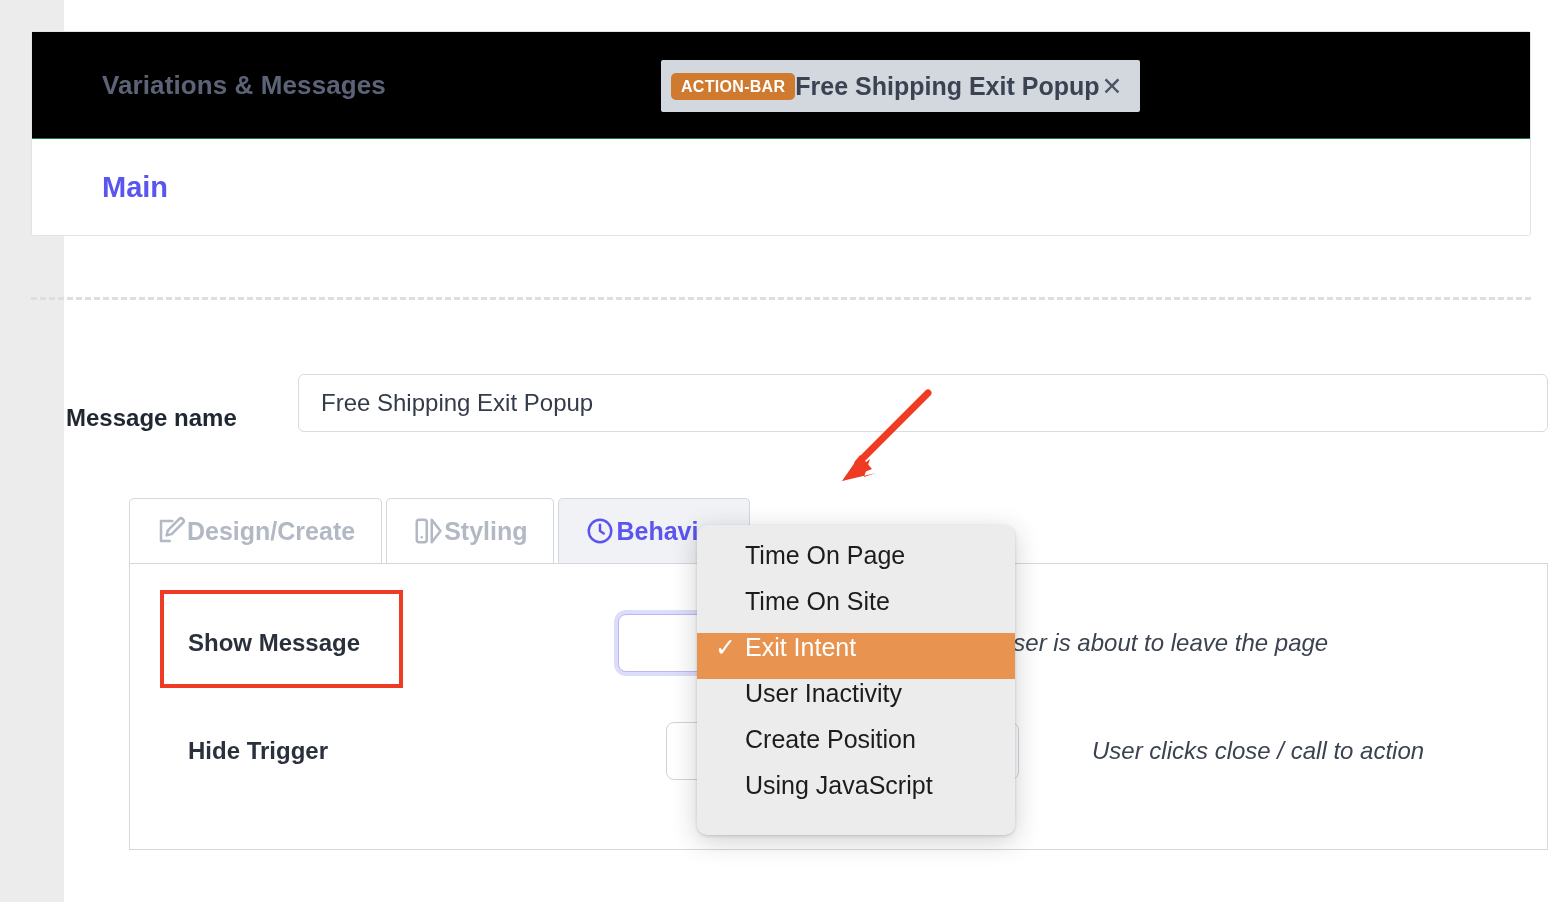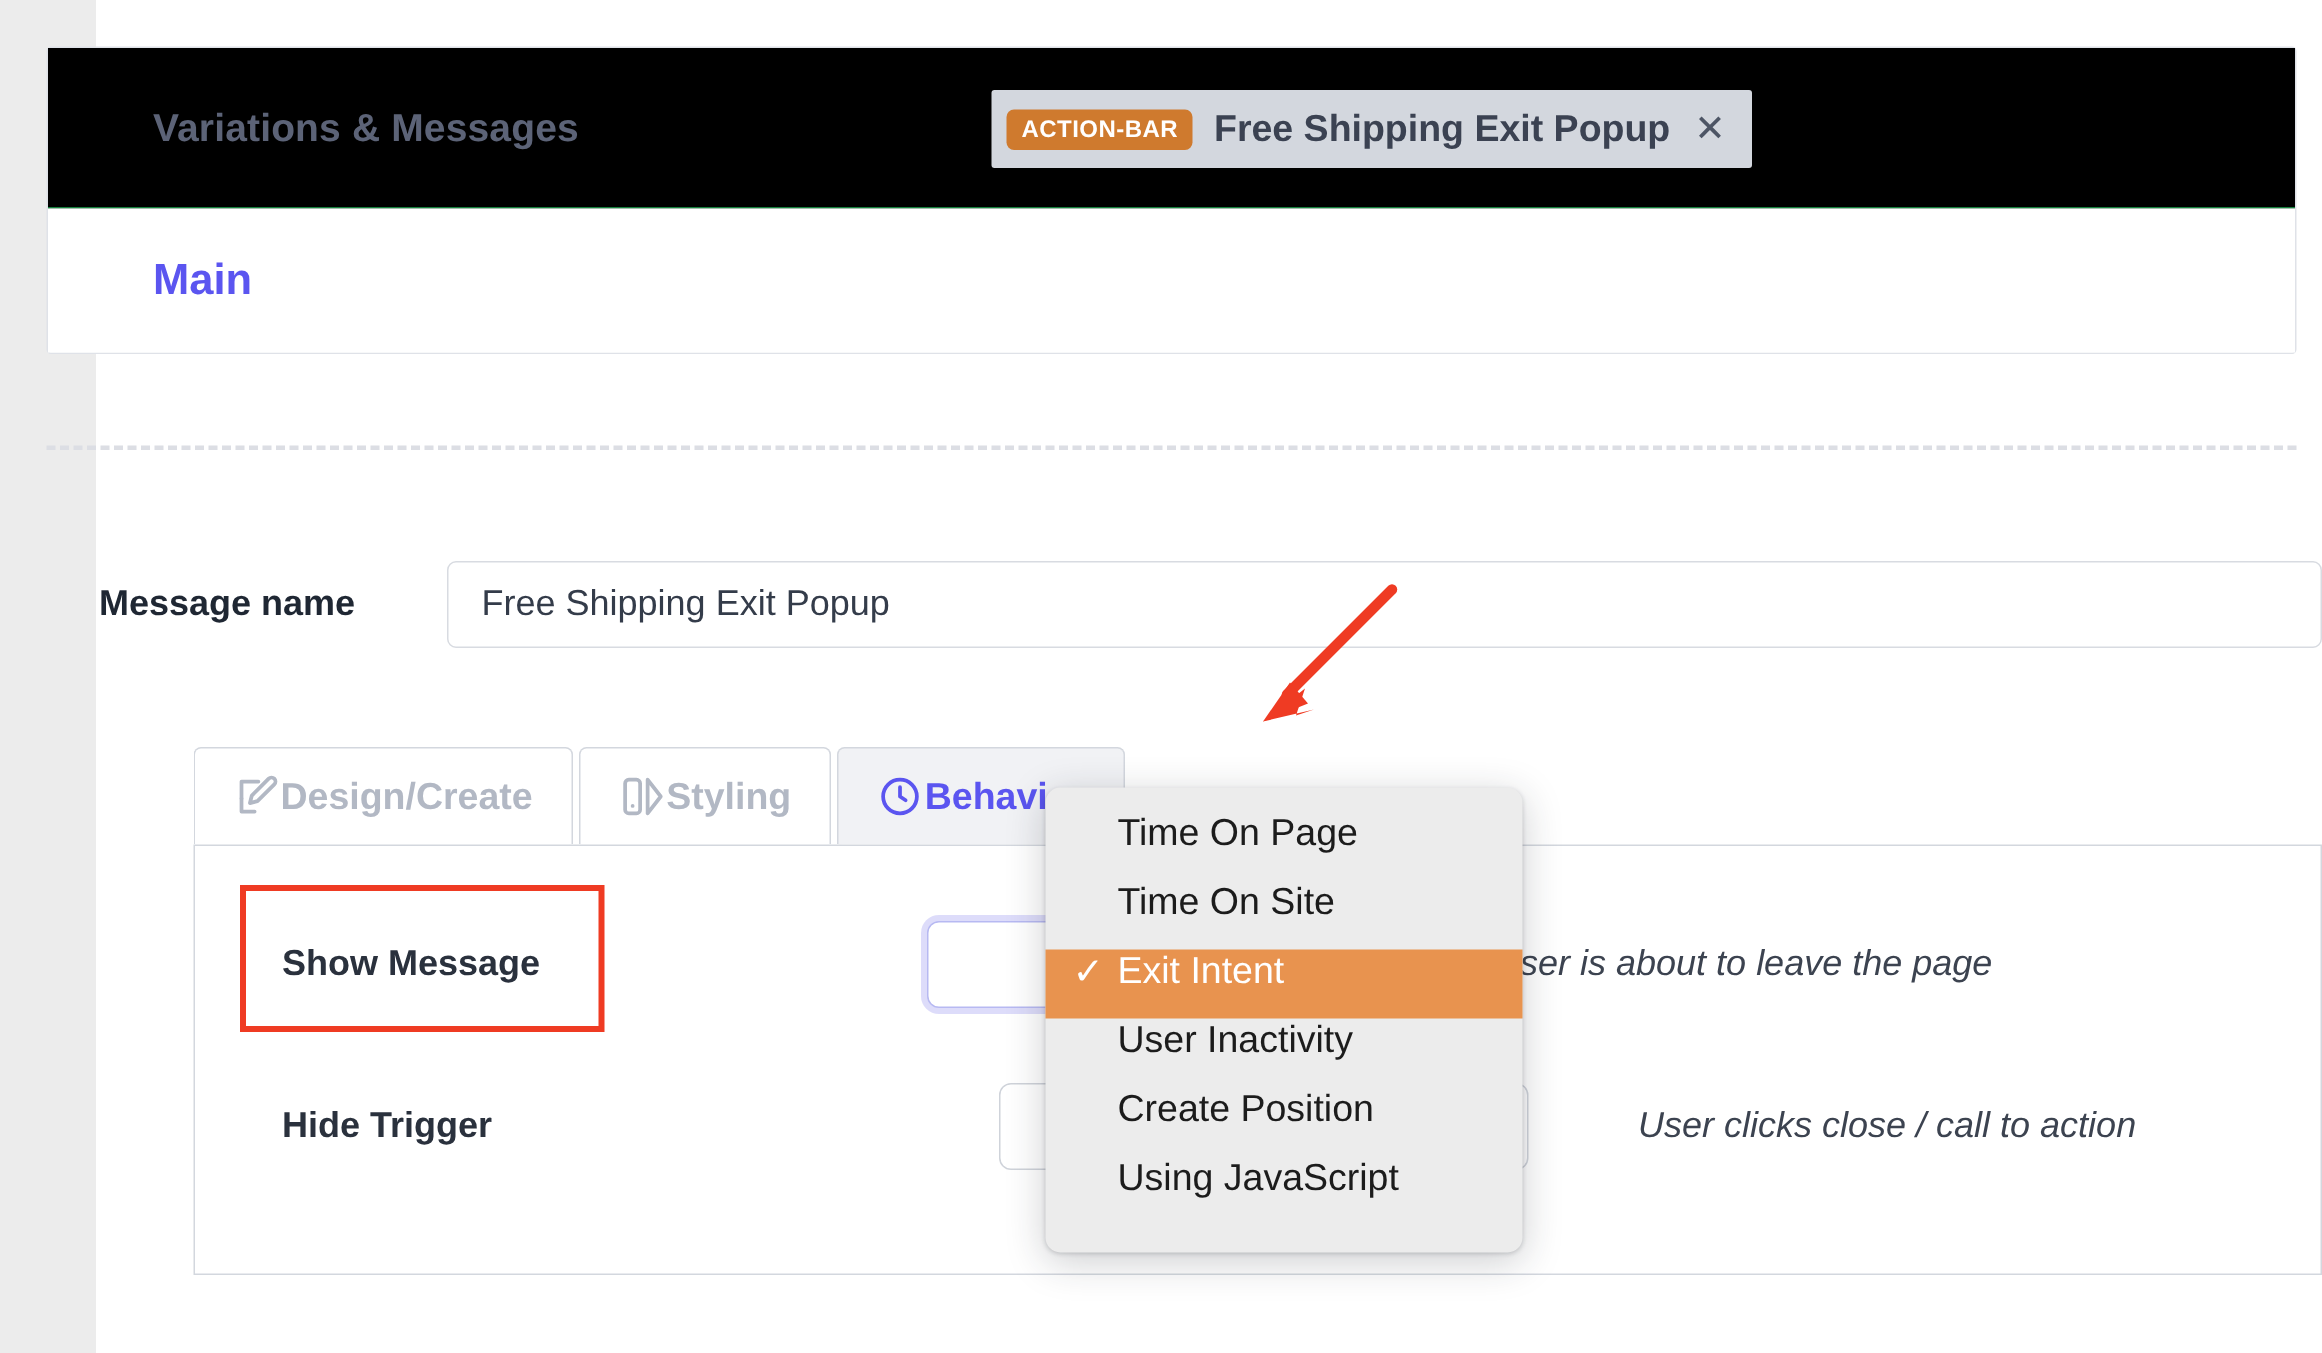--- a/index.html
+++ b/index.html
@@ -67,21 +67,20 @@
     font-weight: 700;
     color: #5b55f0;
     cursor: pointer;
     white-space: nowrap;
   }
   #message-chip {
     position: absolute;
     left: 629px; top: 28px;
     display: flex;
     align-items: center;
-    gap: 14px;
     background: #d3d7de;
     border-radius: 2px;
     padding: 9px 18px 9px 10px;
     height: 52px;
   }
   #chip-badge {
     background: #cf7a2e;
     color: #ffffff;
     font-size: 16px;
     font-weight: 700;
@@ -110,21 +109,21 @@
     left: 31px; top: 297px;
     width: 1500px;
     border-top: 3px dashed #dcdee4;
   }
 
   
   #message-name-row {
     position: absolute;
     left: 66px; top: 374px;
     display: flex;
-    align-items: center;
+    align-items: flex-end;
   }
   #message-name-label {
     font-size: 24px;
     font-weight: 700;
     color: #1f2733;
     width: 232px;
   }
   #message-name-input {
     width: 1250px;
     height: 58px;

